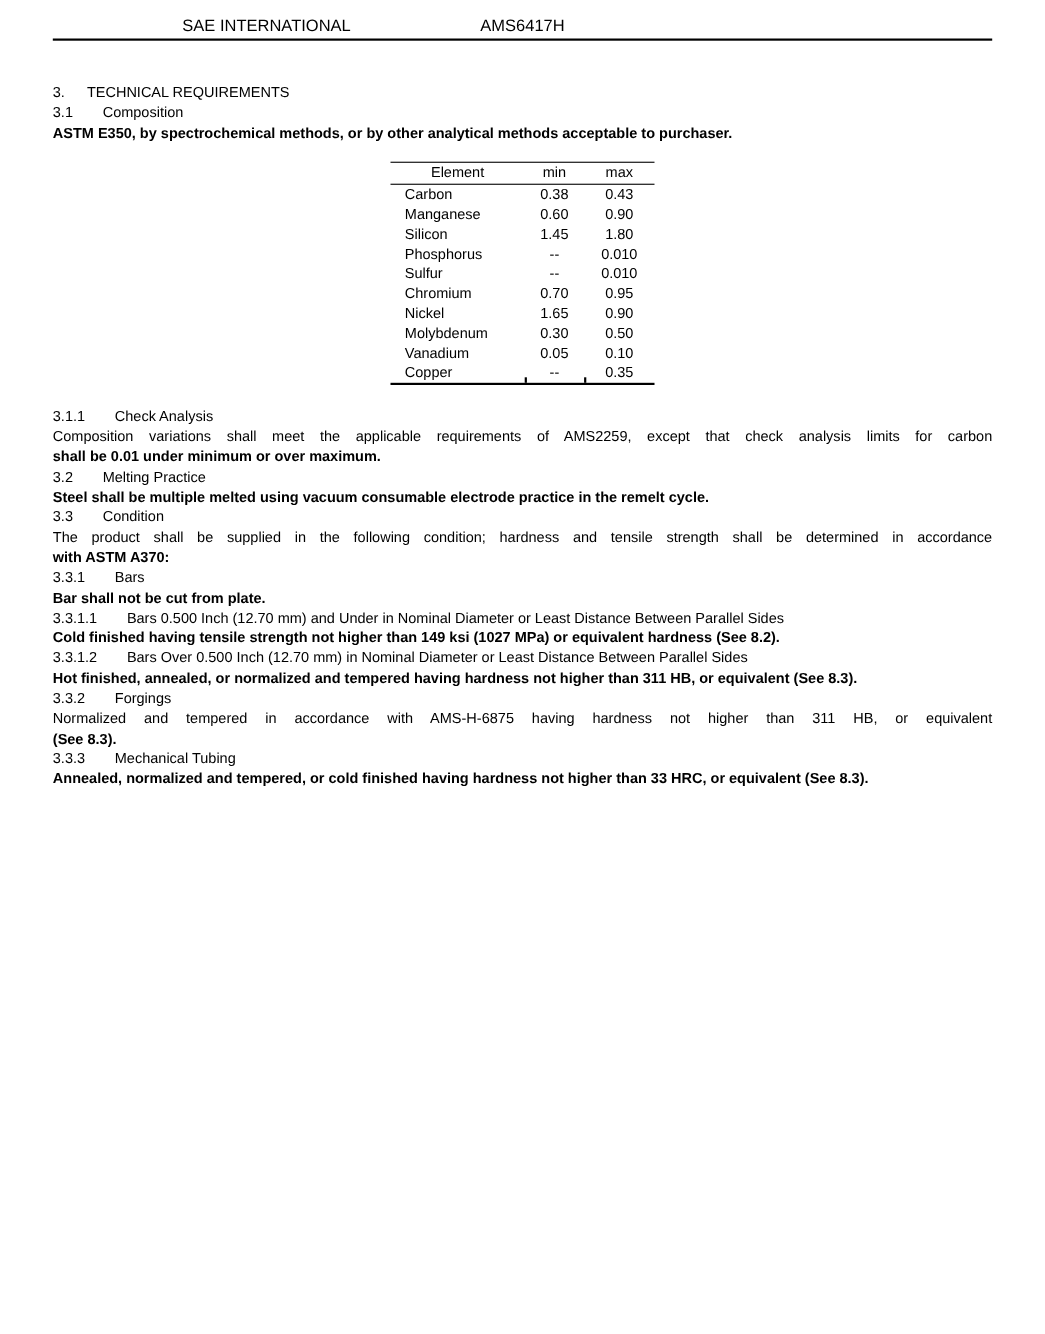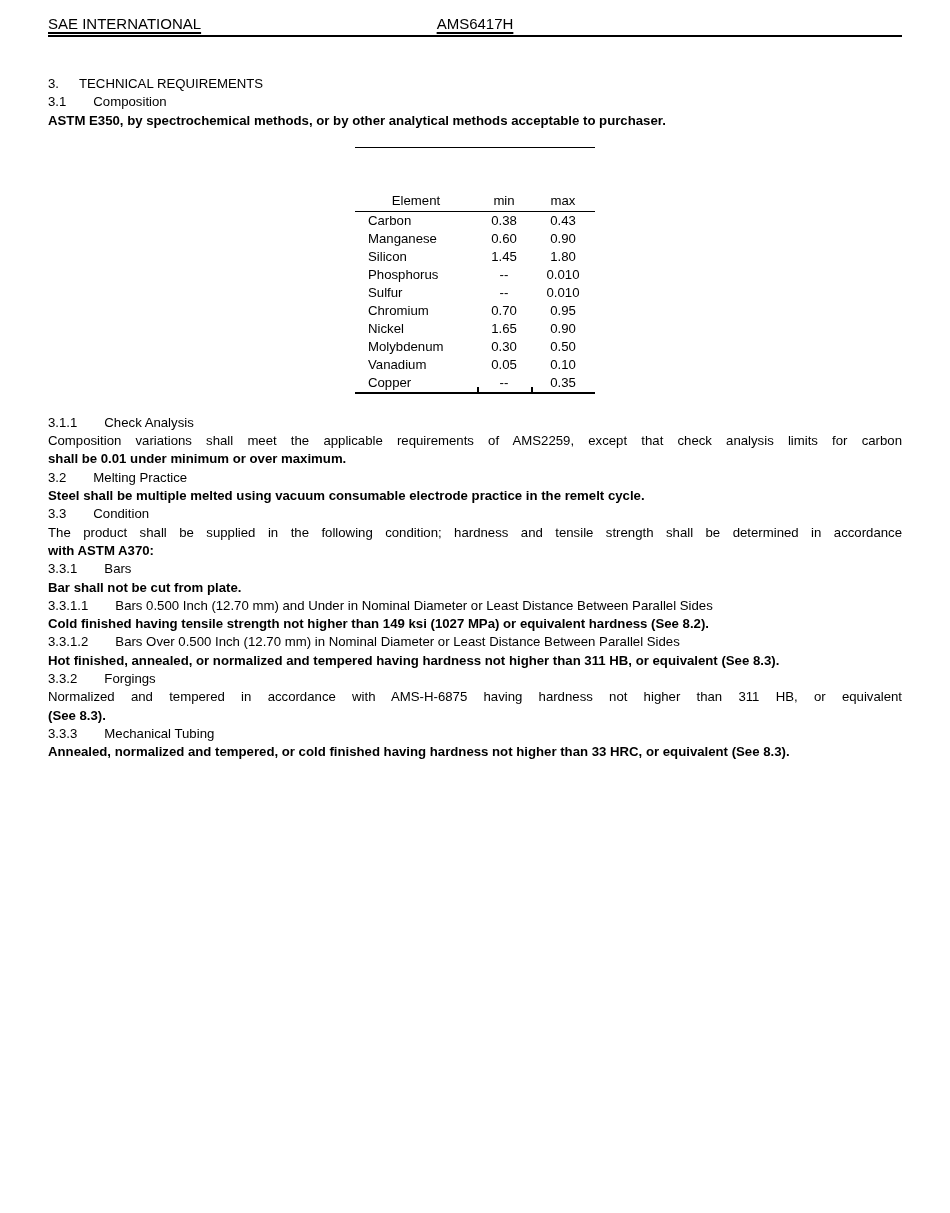--- a/index.html
+++ b/index.html
@@ -10,21 +10,21 @@
     -webkit-font-smoothing:antialiased;
   }
   .page { box-sizing:border-box; width:950px; height:1213px; padding:14px 48px 0 48px; background:#ffffff; }
 
   
   .page-header {
     display:grid; grid-template-columns:1fr auto 1fr; align-items:end;
     font-size:15px; line-height:19px;
     border-bottom:2px solid #000; padding-bottom:2px;
   }
-  .page-header span { text-decoration:underline; text-underline-offset:3px; text-decoration-thickness:1.5px; }
+  .page-header span { text-underline-offset:3px; text-decoration-thickness:1.5px;text-align:center; }
   .ph-left   { text-align:left; }
   .ph-center { text-align:center; }
   .ph-right  { text-align:right; }
 
   
   .content { padding-top:38px; font-size:13.2px; line-height:18.3px; }
   .block { }
   .block:first-child { margin-top:0; }
 
   .heading { white-space:nowrap; }
@@ -34,21 +34,21 @@
 
   .pline { text-align:justify; text-align-last:justify; }
   .plast { text-align:left;    text-align-last:left;font-weight:bold; }
 
   
   .table-title { margin-top:20px; text-align:center; font-weight:bold; font-style:italic; font-size:13.5px; }
   .comp-table {
     position:relative; margin-top:17px; margin-left:307px; width:240px;
     border-top:1.5px solid #000; border-bottom:2px solid #000;
   }
-  .t-head { display:flex; align-items:center; height:19px; border-bottom:1.5px solid #000;margin-top:44px; }
+  .t-head { display:flex; align-items:center; height:19px; border-bottom:1.5px solid #000; }
   .t-row  { display:flex; align-items:center; height:18px; }
   .c-el  { box-sizing:border-box; width:122px; padding-left:13px; text-align:left; }
   .c-min { box-sizing:border-box; width:54px;  text-align:center; }
   .c-max { box-sizing:border-box; width:64px;  text-align:center; }
   .t-head .c-el { padding-left:0; text-align:center; }
   .tick { position:absolute; bottom:0; width:1.5px; height:5px; background:#000; }
   .tick1 { left:122px; }
   .tick2 { left:176px; }
 
   .mt20 { margin-top:20px; }

